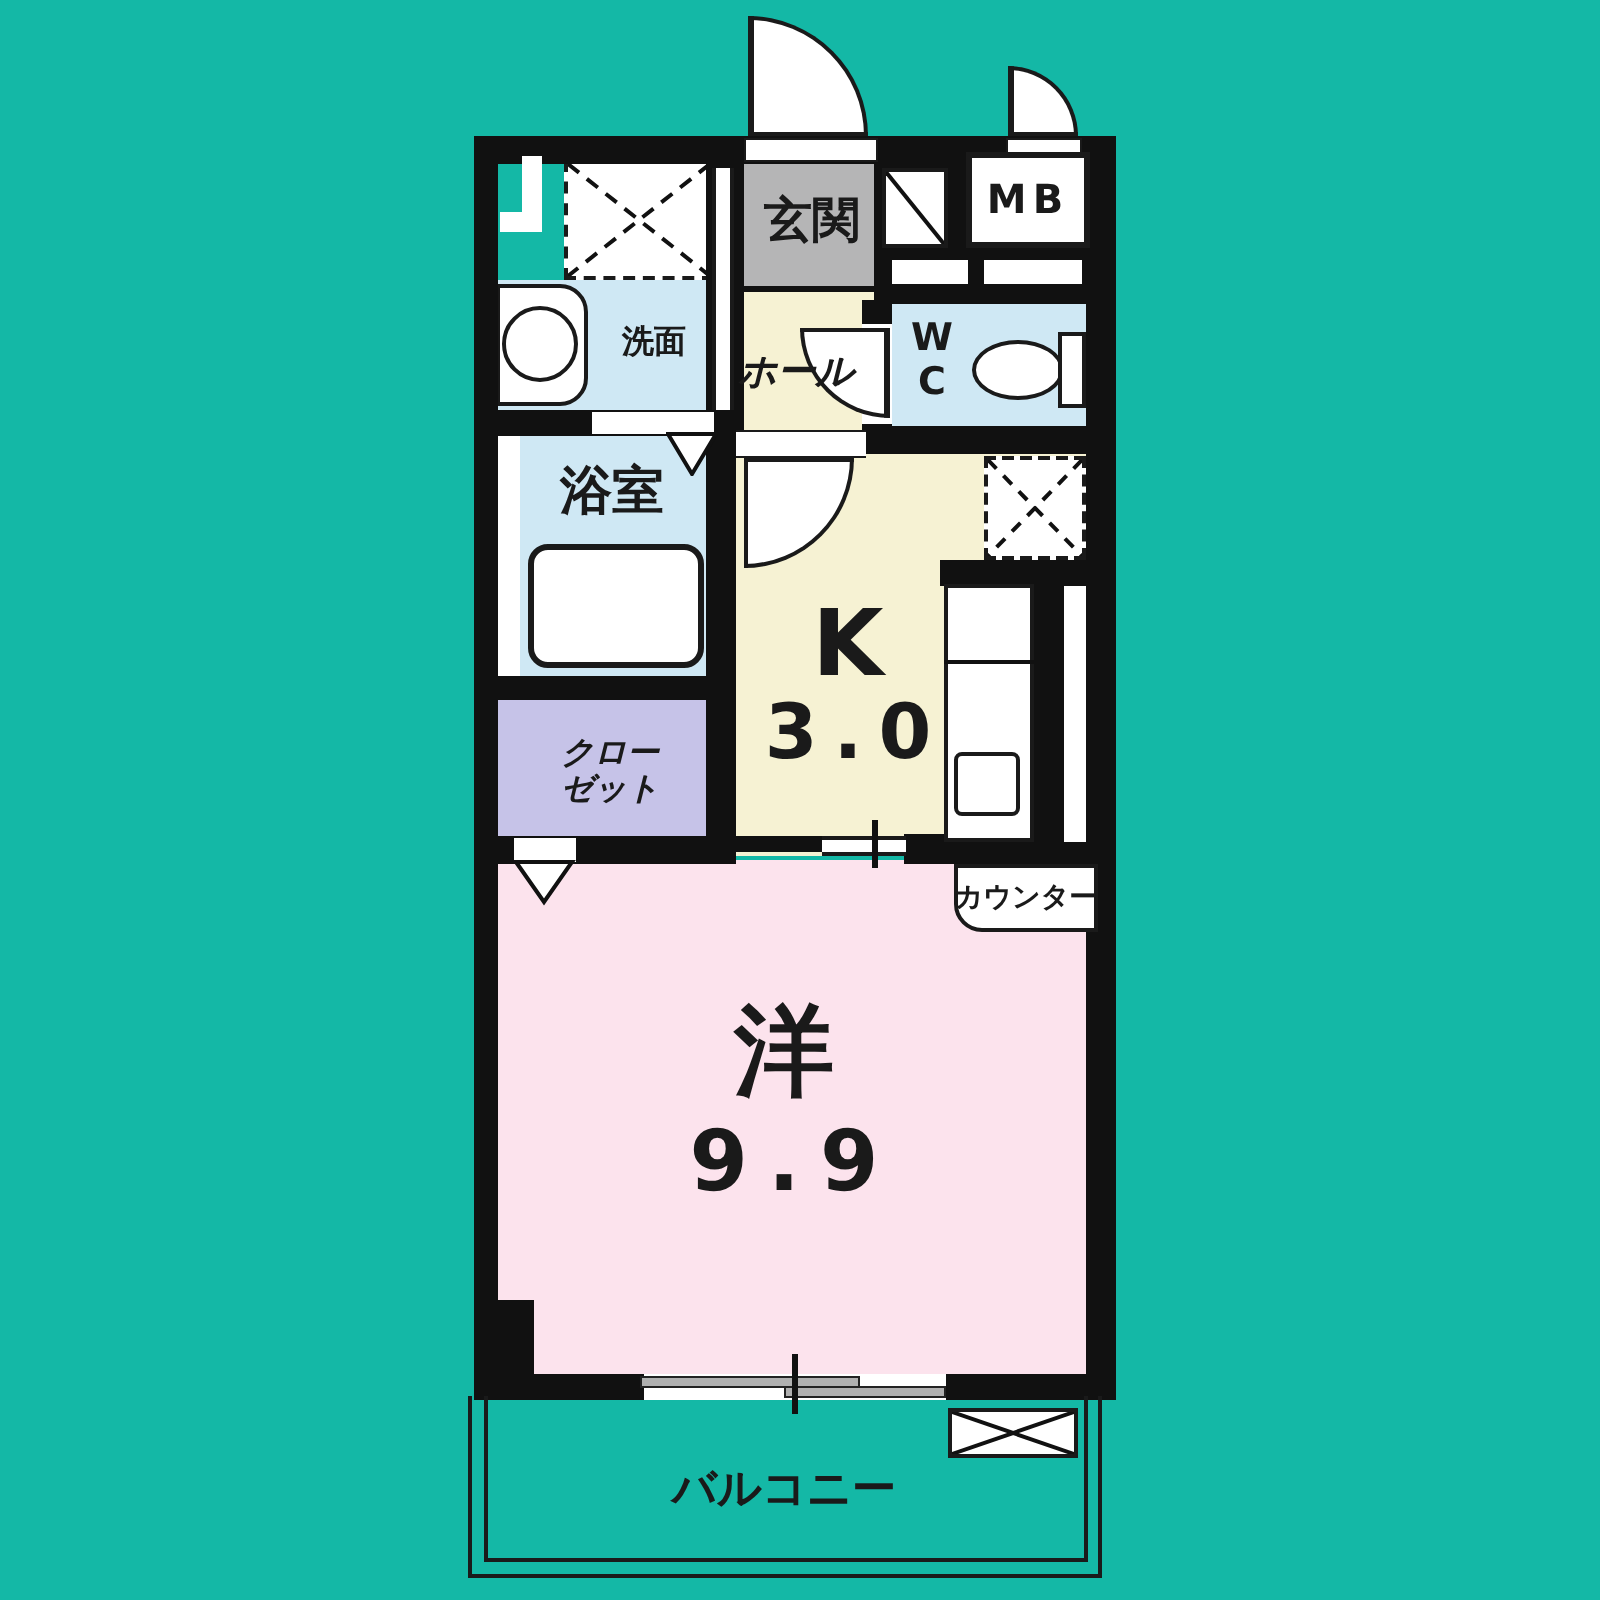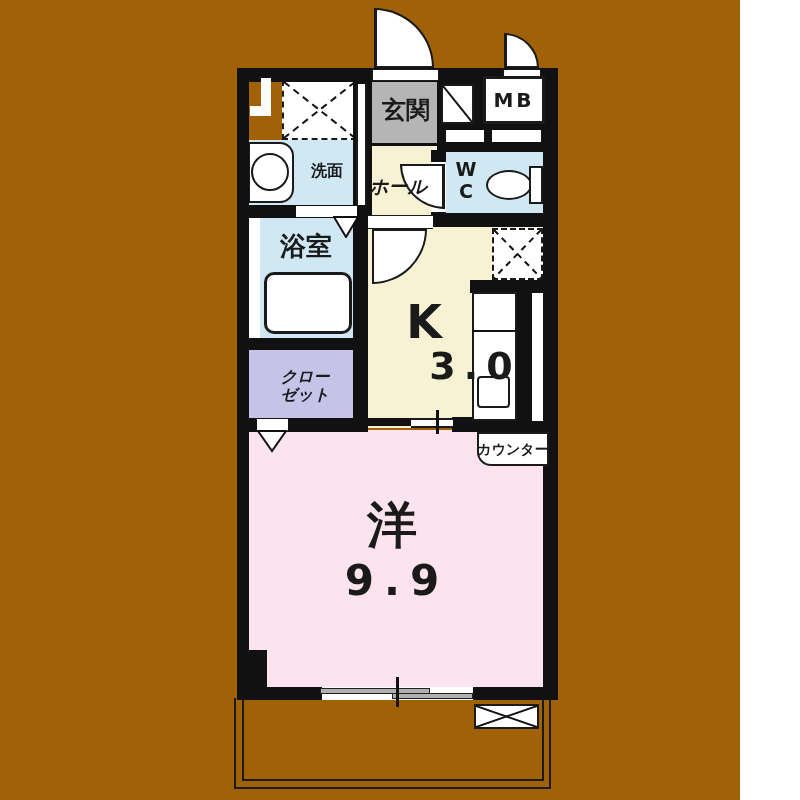--- a/index.html
+++ b/index.html
@@ -6,21 +6,21 @@
     --wall:#111111;
     --pink:#fce3ed;
     --yellow:#f6f2d3;
     --blue:#cfe8f4;
     --purple:#c6c3e8;
     --gray:#b5b5b6;
     --ink:#1a1a1a;
   }
   html,body{margin:0;padding:0;background:#ffffff;}
   body{font-family:"DejaVu Sans",sans-serif;}
-  .canvas{position:relative;width:740px;height:800px;background:#a16207;overflow:hidden;}
+  .canvas{position:relative;width:800px;height:800px;background:#14b8a6;overflow:hidden;}
   .abs{position:absolute;box-sizing:border-box;}
   .wall{background:var(--wall);}
   .white{background:#fff;}
   .lbl{position:absolute;transform:translate(-50%,-50%);font-weight:bold;color:var(--ink);
        white-space:nowrap;text-align:center;line-height:1.15;}
   .arc{position:absolute;box-sizing:border-box;background:#fff;border:2px solid var(--ink);}
   svg{display:block;}
 </style>
 </head>
 <body>
@@ -145,18 +145,19 @@
   <div class="lbl" style="left:466px;top:181px;font-size:19px;">
     <div>W</div>
     <div>C</div>
   </div>
   <div class="lbl" style="left:306px;top:247px;font-size:26px;">浴室</div>
   <div class="lbl" style="left:305px;top:386px;font-size:16px;font-style:italic;">
     <div>クロー</div>
     <div>ゼット</div>
   </div>
   <div class="lbl" style="left:424px;top:322px;font-size:46px;">K</div>
-  <div class="lbl" style="left:428px;top:367px;font-size:38px;letter-spacing:8px;margin-left:47px;">3.0</div>
+  <div class="lbl" style="left:428px;top:367px;font-size:38px;letter-spacing:8px;">3.0</div>
   <div class="lbl" style="left:513px;top:449px;font-size:14px;">カウンター</div>
   <div class="lbl" style="left:392px;top:526px;font-size:50px;">洋</div>
   <div class="lbl" style="left:397px;top:581px;font-size:42px;letter-spacing:10px;">9.9</div>
+  <div class="lbl" style="left:392px;top:745px;font-size:22px;">バルコニー</div>
 
 </div>
 
 </body></html>

